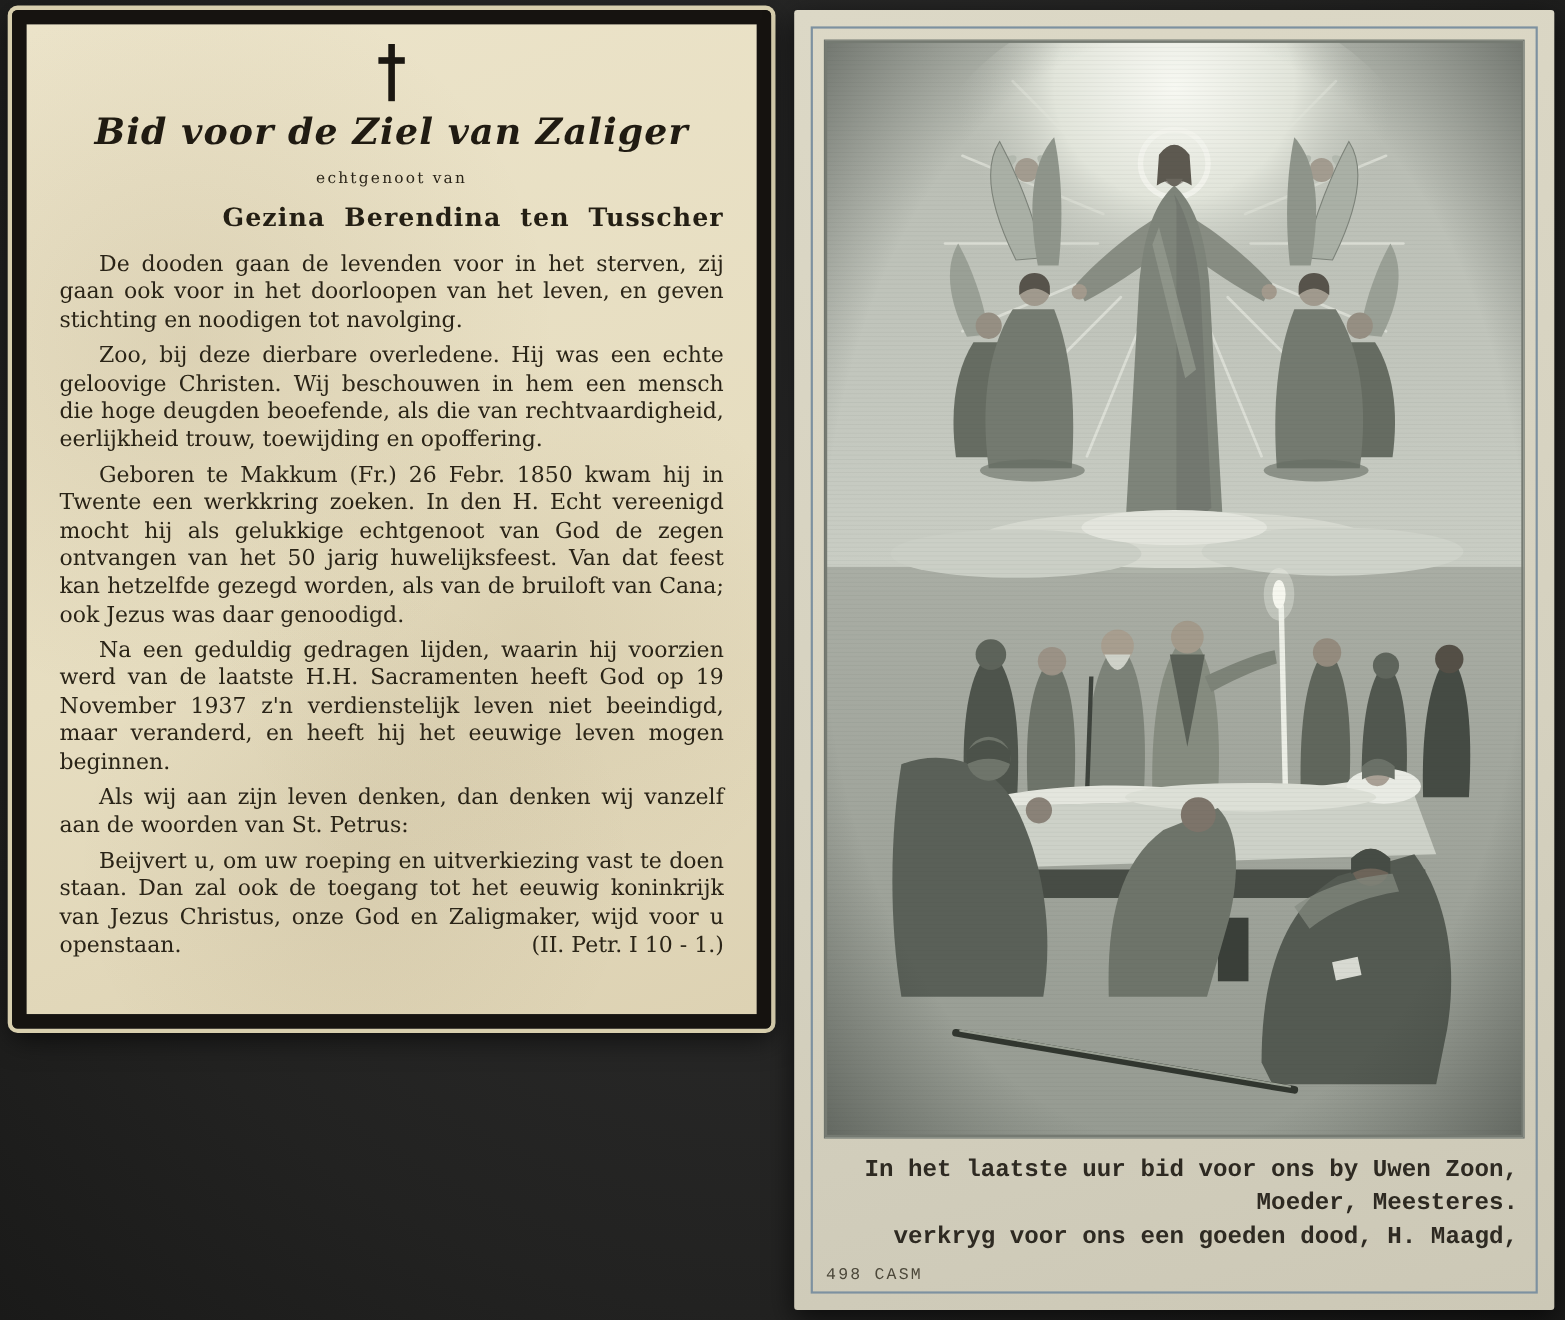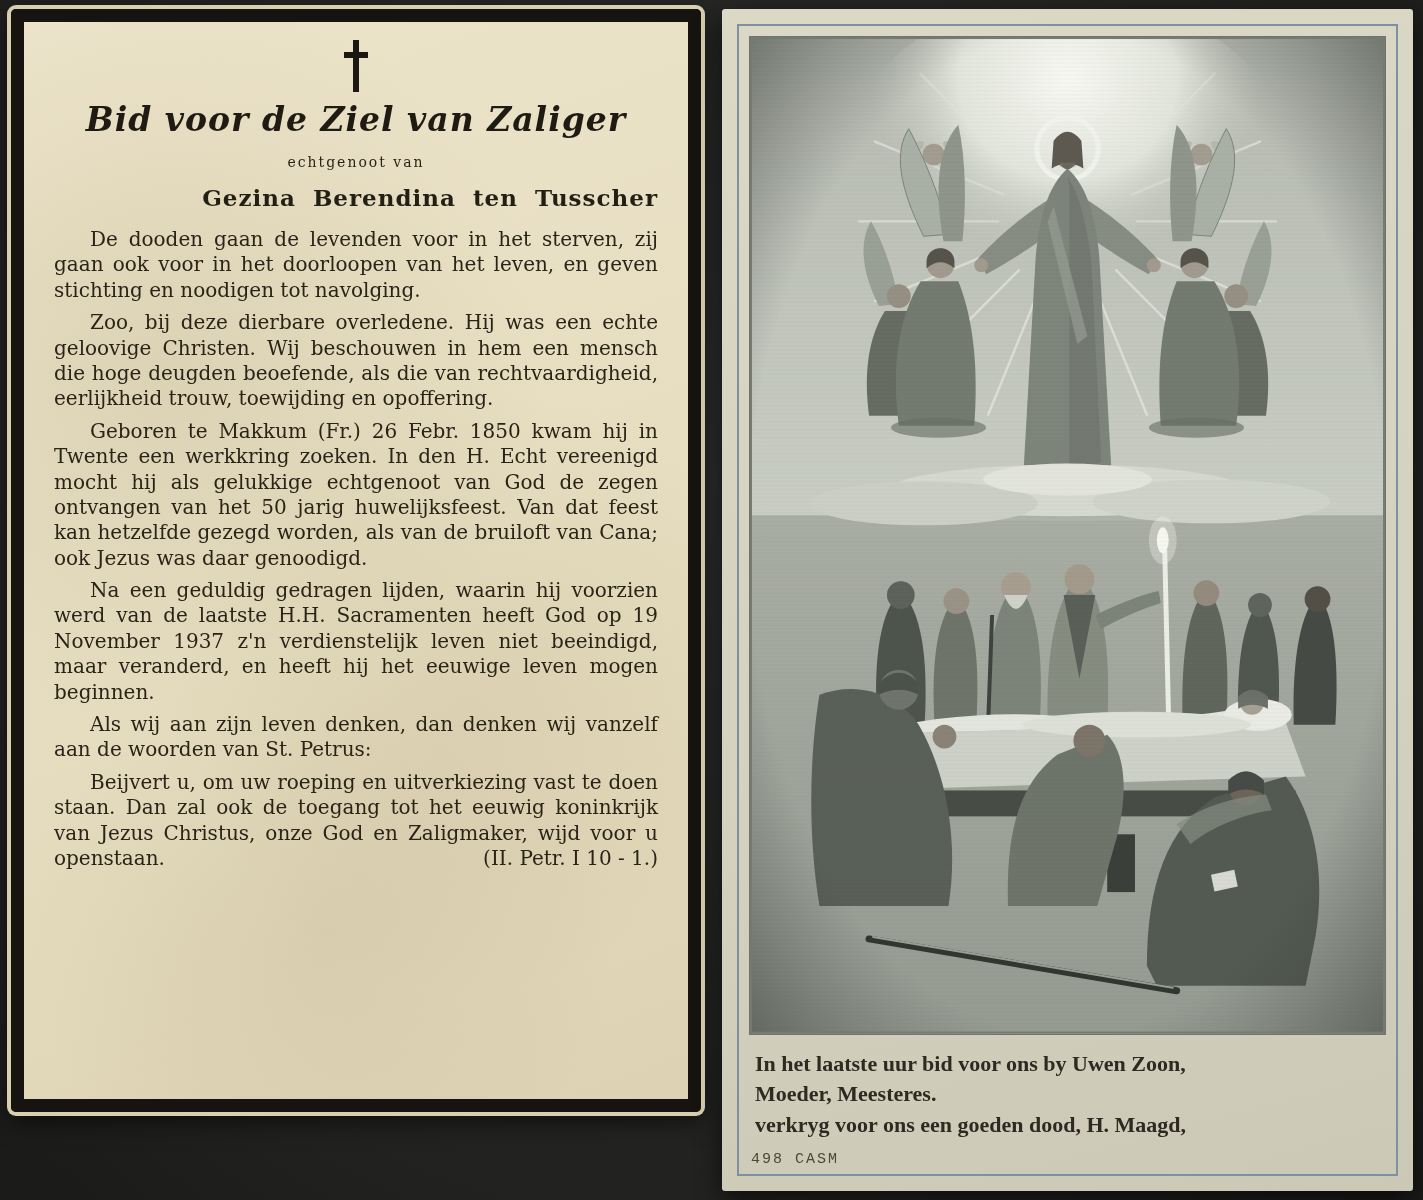--- a/index.html
+++ b/index.html
@@ -4,21 +4,21 @@
 <style>
   html, body { margin:0; padding:0; overflow:hidden; }
   body {
     width:1423px; height:1200px; position:relative;
     background: radial-gradient(ellipse at 50% 40%, #2f2f2f 0%, #222221 70%, #1a1a19 100%);
     font-family: "DejaVu Serif", serif;
   }
 
   
   .left-card {
-    position:absolute; left:11px; top:9px; width:690px; height:1103px;
+    position:absolute; left:11px; top:9px; width:690px; height:926px;
     box-sizing:border-box;
     border:13px solid #161310; border-radius:5px;
     background:
       radial-gradient(circle at 22% 32%, rgba(110,85,40,.10), transparent 42%),
       radial-gradient(circle at 68% 62%, rgba(110,85,40,.08), transparent 38%),
       radial-gradient(circle at 45% 85%, rgba(90,70,35,.07), transparent 30%),
       linear-gradient(160deg, #ece4ca 0%, #e6ddc0 55%, #ddd2b3 100%);
     box-shadow: 0 0 0 4px #d8cfae, 0 8px 26px rgba(0,0,0,.65);
   }
   .card-content { height:100%; box-sizing:border-box; padding:12px 30px 8px; overflow:hidden; }
@@ -53,22 +53,22 @@
   }
   .plate {
     height:100%; box-sizing:border-box;
     border:2px solid #7d91a0; padding:10px 10px 6px;
     display:flex; flex-direction:column;
   }
   .illustration-wrap {
     flex:1 1 auto; border:1px solid #6f746c; overflow:hidden; background:#b7bbb2;
   }
   .illustration-wrap svg { display:block; width:100%; height:100%; }
-  .caption { padding:14px 6px 0; text-align:left;
-             font-family:Liberation Serif, serif; font-weight:700;
+  .caption { padding:14px 6px 0; text-align:right;
+             font-family:Liberation Mono, monospace; font-weight:700;
              font-size:22px; line-height:1.4; color:#2e2a22; }
   .caption .line { white-space:nowrap; }
   .print-number { font-family:Liberation Mono, monospace; font-size:15px;
                   letter-spacing:2px; color:#4c483a; padding:10px 2px 0; }
 </style>
 </head>
 <body>
 
 <div class="left-card">
   <div class="card-content">

